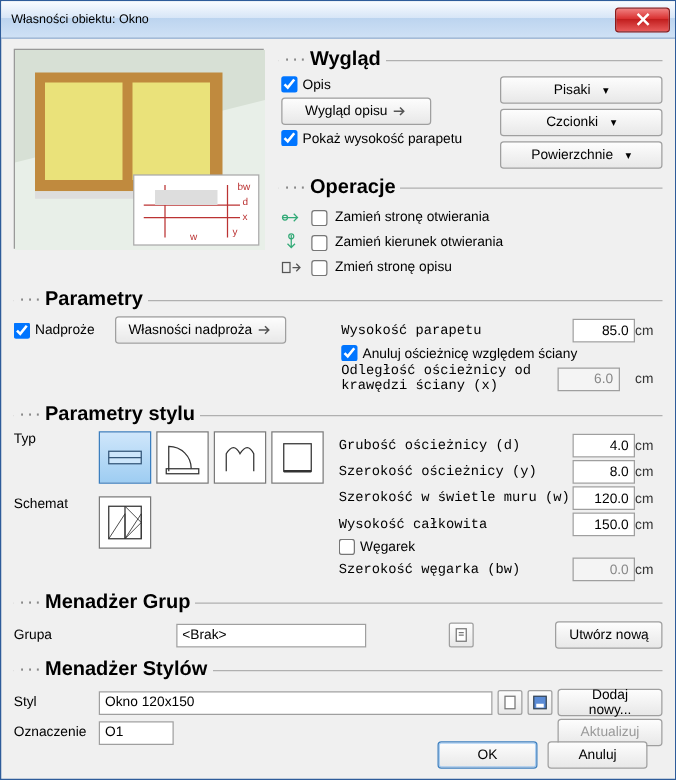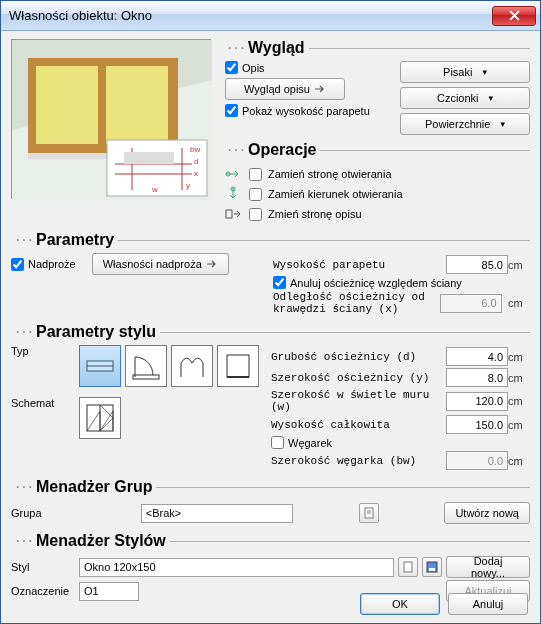--- a/index.html
+++ b/index.html
@@ -1,49 +1,49 @@
 <!DOCTYPE html>
 <html><head>
 <meta charset="utf-8">
 <style>
   * { box-sizing: border-box; }
   body { margin:0; font-family: "Segoe UI", Tahoma, sans-serif; font-size:11px; background:#fff; color:#000; }
   .window { width:541px; height:624px; border:1px solid #2e5c9a; background:#f0f0f0; display:flex; flex-direction:column; box-shadow:0 0 8px rgba(0,0,0,0.4); }
   .titlebar { height:30px; background:linear-gradient(#f9fcff,#d8e6f7 45%,#bcd4ef 46%,#cfe1f5); display:flex; align-items:center; padding:0 4px 0 8px; border-bottom:1px solid #8aa9cf; }
-  .title { flex:1; font-size:13px; color:#000; }
+  .title { flex:1; font-size:10px; color:#000; }
   .close-btn { width:44px; height:20px; border-radius:3px; background:linear-gradient(#f08080,#d93030 45%,#c11d1d 46%,#e85a5a); border:1px solid #8b1a1a; display:flex; align-items:center; justify-content:center; color:#fff; font-weight:bold; font-size:12px; cursor:pointer; }
   .content { flex:1; padding:8px 10px 10px 10px; position:relative; overflow:hidden; }
   fieldset { border:none; border-top:1px solid #b0b0b0; margin:0 0 6px 0; padding:4px 0 0 0; }
   legend { padding:0 4px; font-weight:bold; color:#000; font-size:16px; }
   legend .dots { color:#888; letter-spacing:1px; font-weight:normal; margin-right:2px;}
   .row { display:flex; align-items:center; gap:4px; }
   .preview { width:200px; height:160px; border:1px solid #999; background:#dde7dd; position:relative; display:inline-block; margin-right:6px;}
   .btn { height:22px; background:linear-gradient(#fdfdfd,#e8e8e8); border:1px solid #9f9f9f; border-radius:3px; padding:0 10px; font-size:11px; cursor:pointer; display:inline-flex; align-items:center; justify-content:center; gap:4px;}
   .btn.drop::after{content:"▾"; font-size:9px; margin-left:6px;}
   .btn.primary{border:1px solid #3c7fbf; box-shadow: inset 0 0 0 1px rgba(120,180,240,0.6);}
   .checkbox { display:inline-flex; align-items:center; gap:4px; }
   input[type=checkbox]{ width:13px; height:13px; margin:0;}
-  .num-field{ width:62px; height:19px; border:1px solid #9f9f9f; background:#fff; text-align:right; padding:0 4px; font-size:11px;}
+  .num-field{ width:50px; height:19px; border:1px solid #9f9f9f; background:#fff; text-align:right; padding:0 4px; font-size:11px;}
   .num-field.disabled{ background:#f4f4f4; color:#888;}
   .unit{ width:22px; text-align:left; color:#333;}
   .txt-field{ height:19px; border:1px solid #9f9f9f; background:#fff; padding:0 4px; font-size:11px;}
   .top-area{ display:flex; gap:6px; }
   .top-right{ flex:1; display:flex; flex-direction:column; gap:0px;}
   .appearance-body{ display:flex; gap:10px;}
   .app-left{flex:1; display:flex; flex-direction:column; gap:4px; padding-left:2px;}
   .app-btns{ width:130px; display:flex; flex-direction:column; gap:4px; align-items:stretch;}
   .op-row{ display:flex; align-items:center; gap:6px; margin:2px 0;}
   .op-icon{ width:20px; height:18px; display:inline-flex; align-items:center; justify-content:center;}
   .param-line{ display:flex; align-items:center; justify-content:space-between; margin:2px 0;}
   .param-label{ flex:1;font-family:Liberation Mono, monospace; }
   .type-box{ width:42px; height:42px; border:1px solid #7a7a7a; background:#fff; cursor:pointer; display:inline-flex; align-items:center; justify-content:center;}
   .type-box.sel{ background:linear-gradient(#cfe6fb,#9ecdf2); border:1px solid #3c7fbf;}
   .schema-box{ width:42px; height:42px; border:1px solid #7a7a7a; background:#fff; display:inline-flex; align-items:center; justify-content:center;}
   .icon-btn{ width:20px; height:20px; border:1px solid #9f9f9f; border-radius:2px; background:linear-gradient(#fdfdfd,#e8e8e8); display:inline-flex; align-items:center; justify-content:center; cursor:pointer; font-size:10px;}
-  .footer{ position:absolute; bottom:8px; right:12px; display:flex; gap:8px;margin-left:34px;}
+  .footer{ position:absolute; bottom:8px; right:22px; display:flex; gap:8px;margin-left:34px;}
   .footer .btn{ width:80px; justify-content:center;}
   .lbl-col{ width:64px;}
   .small-svg{ display:block;}
   .disabled-btn{ color:#9a9a9a;}
   .full-row{ display:flex; align-items:center; gap:4px; margin:2px 0;justify-content:space-between;}
 </style>
 </head>
 <body>
 
 <div class="window">

